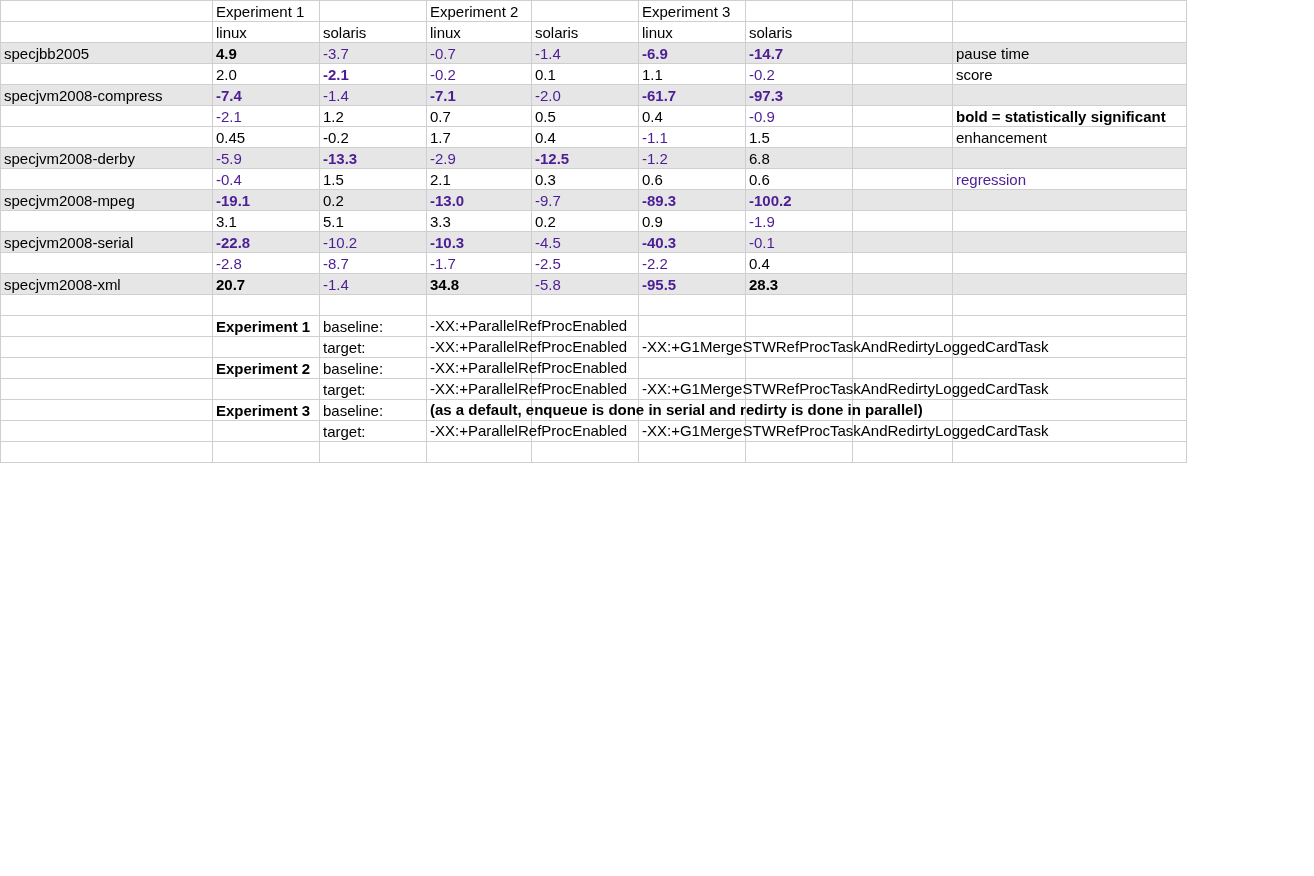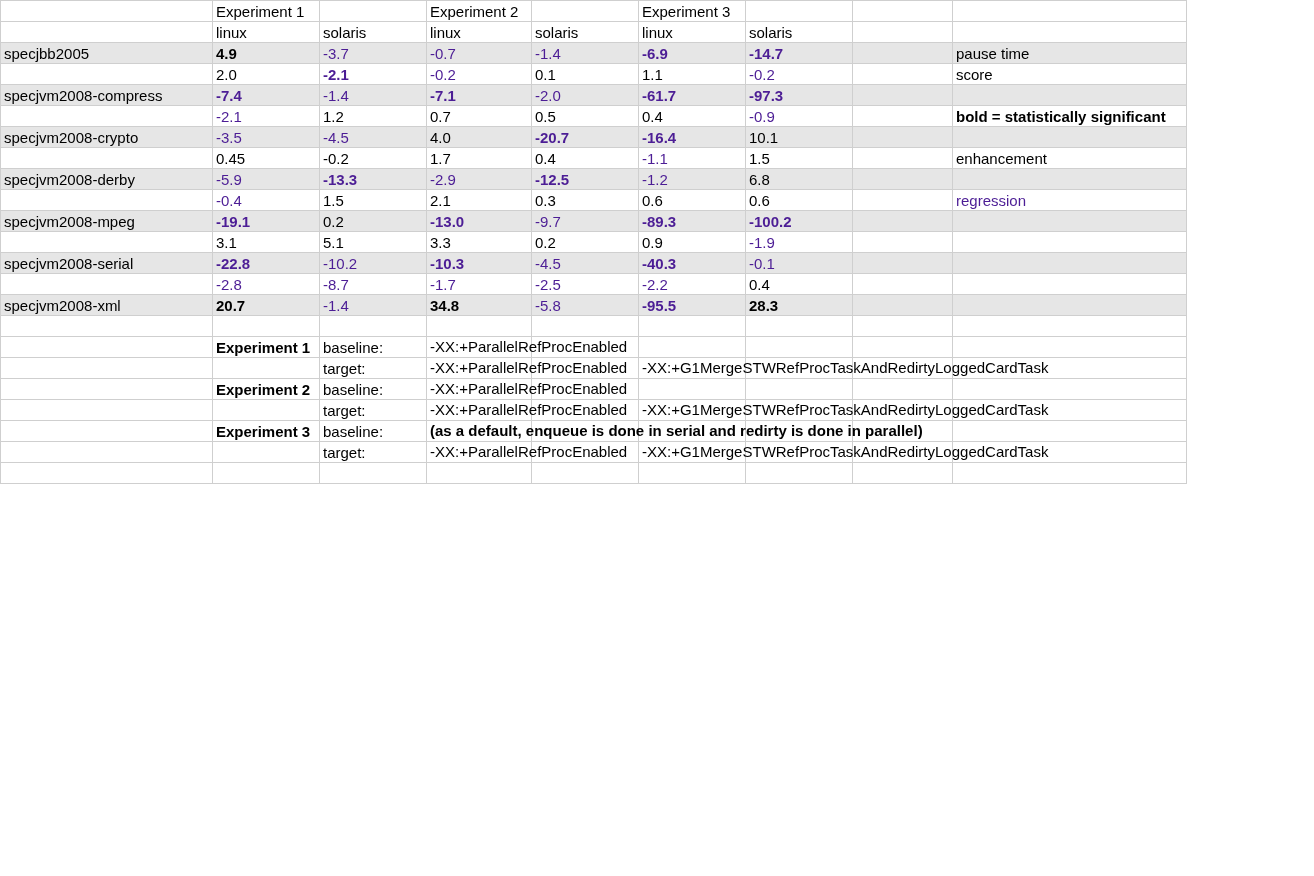--- a/index.html
+++ b/index.html
@@ -131,31 +131,20 @@
       <td class="red">-2.1</td>
       <td>1.2</td>
       <td>0.7</td>
       <td>0.5</td>
       <td>0.4</td>
       <td class="red">-0.9</td>
       <td></td>
       <td class="bold">bold = statistically significant</td>
     </tr>
 
-    <tr>
-      <td class="shade">specjvm2008-crypto</td>
-      <td class="shade red">-3.5</td>
-      <td class="shade red">-4.5</td>
-      <td class="shade">4.0</td>
-      <td class="shade red bold">-20.7</td>
-      <td class="shade red bold">-16.4</td>
-      <td class="shade">10.1</td>
-      <td class="shade"></td>
-      <td class="shade"></td>
-    </tr>
 
     <tr>
       <td></td>
       <td>0.45</td>
       <td>-0.2</td>
       <td>1.7</td>
       <td>0.4</td>
       <td class="red">-1.1</td>
       <td>1.5</td>
       <td></td>

